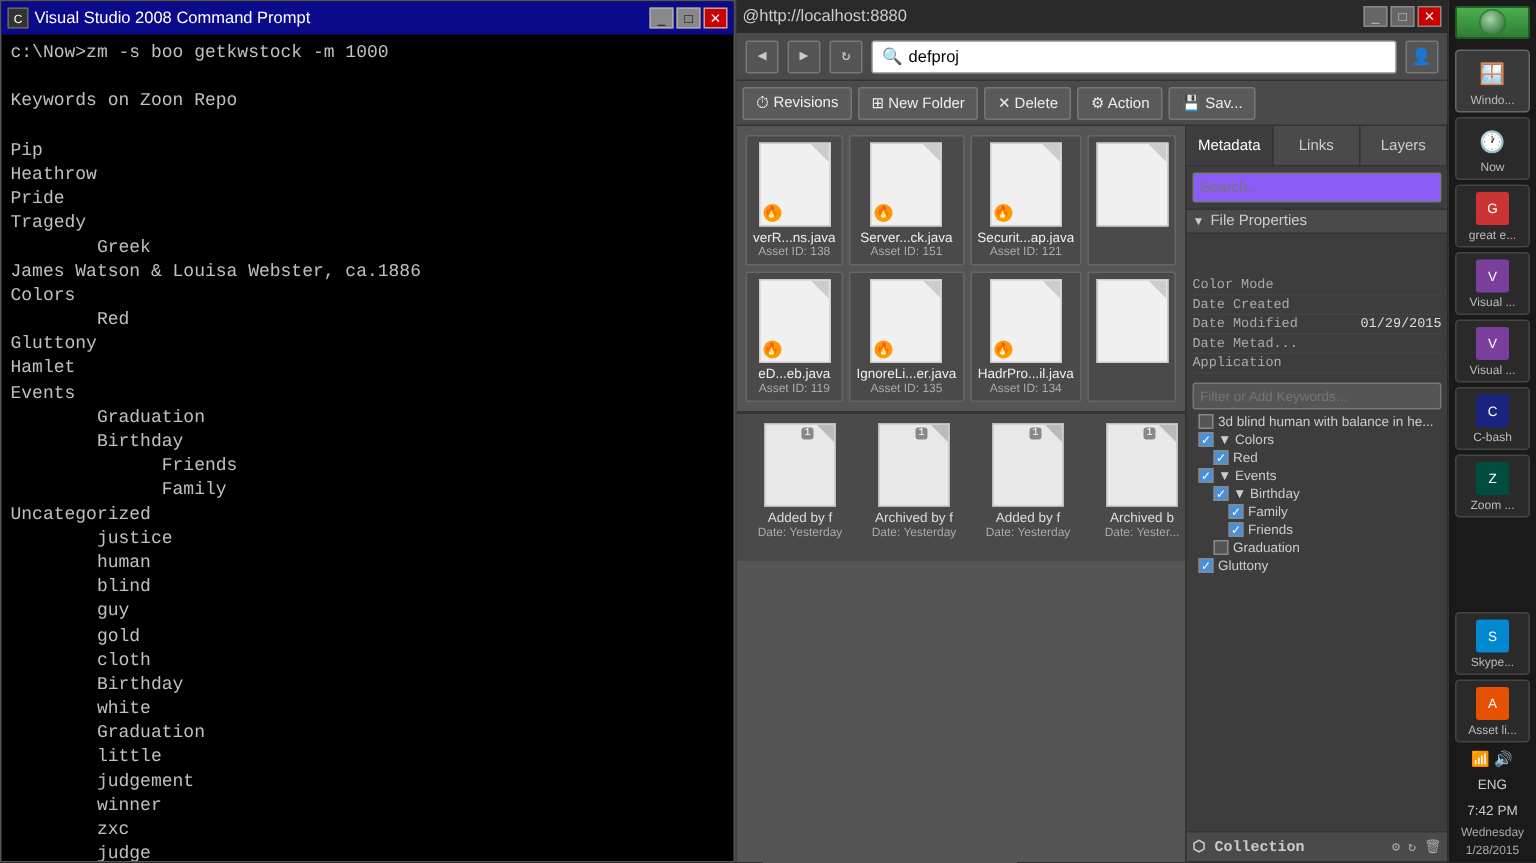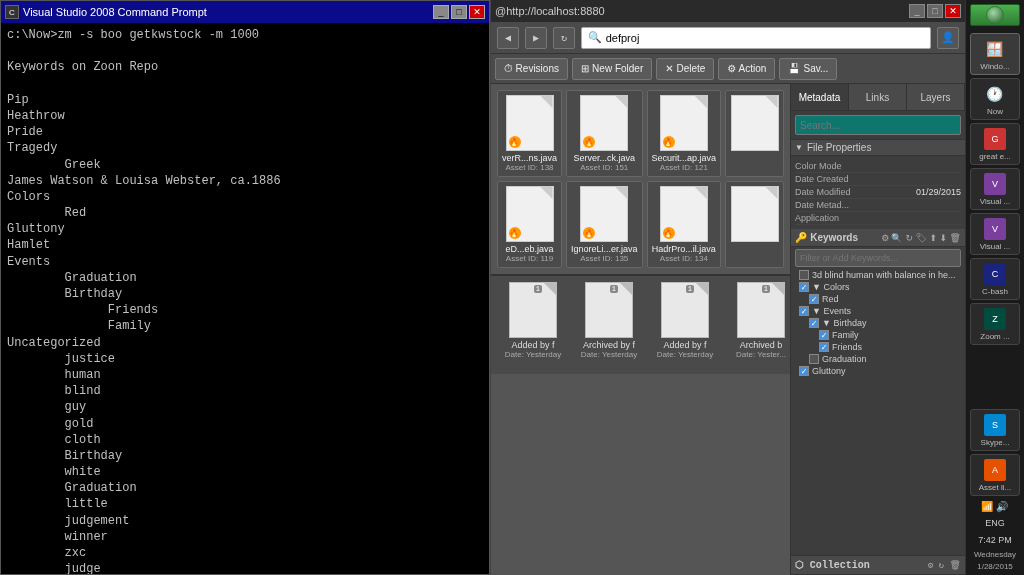--- a/index.html
+++ b/index.html
@@ -307,21 +307,21 @@
       background: #3d3d3d;
       color: #fff;
     }
     .panel-search {
       padding: 4px;
       border-bottom: 1px solid #333;
     }
     .panel-search input {
       width: 100%;
       height: 20px;
-      background: #0f766e;
+      background: #8b5cf6;
       border: 1px solid #777;
       border-radius: 2px;
       padding: 0 4px;
       font-size: 10px;
       color: #eee;
       font-family: Arial, sans-serif;
       outline: none;
     }
     .panel-section {
       font-size: 10px;
@@ -332,21 +332,22 @@
       border-bottom: 1px solid #333;
       display: flex;
       align-items: center;
       gap: 4px;
     }
     .panel-section-arrow {
       font-size: 8px;
     }
     .panel-props {
       padding: 4px;
-      font-family: Liberation Sans, sans-serif;
+      font-family: Liberation Mono, monospace;
+      margin-top: 24px;
     }
     .prop-row {
       display: flex;
       justify-content: space-between;
       font-size: 9px;
       color: #bbb;
       padding: 1px 0;
       border-bottom: 1px solid #444;
     }
     .prop-label { color: #aaa; }
@@ -832,24 +833,20 @@
           </div>
           <div class="prop-row">
             <span class="prop-label">Date Metad...</span>
           </div>
           <div class="prop-row">
             <span class="prop-label">Application</span>
           </div>
         </div>
 
         <div class="keywords-section">
-          <div class="keywords-header">
-            <span class="keywords-label">🔑 Keywords</span>
-            <span style="font-size:9px;color:#aaa;margin-left:auto">⚙ 🔍 ↻ 🏷 ⬆ ⬇ 🗑</span>
-          </div>
           <div class="keyword-filter">
             <input type="text" placeholder="Filter or Add Keywords..." style="">
           </div>
 
           <div class="keyword-item level1">
             <div class="keyword-checkbox"></div>
             <span class="keyword-text">3d blind human with balance in he...</span>
           </div>
 
           <div class="keyword-item level1">

